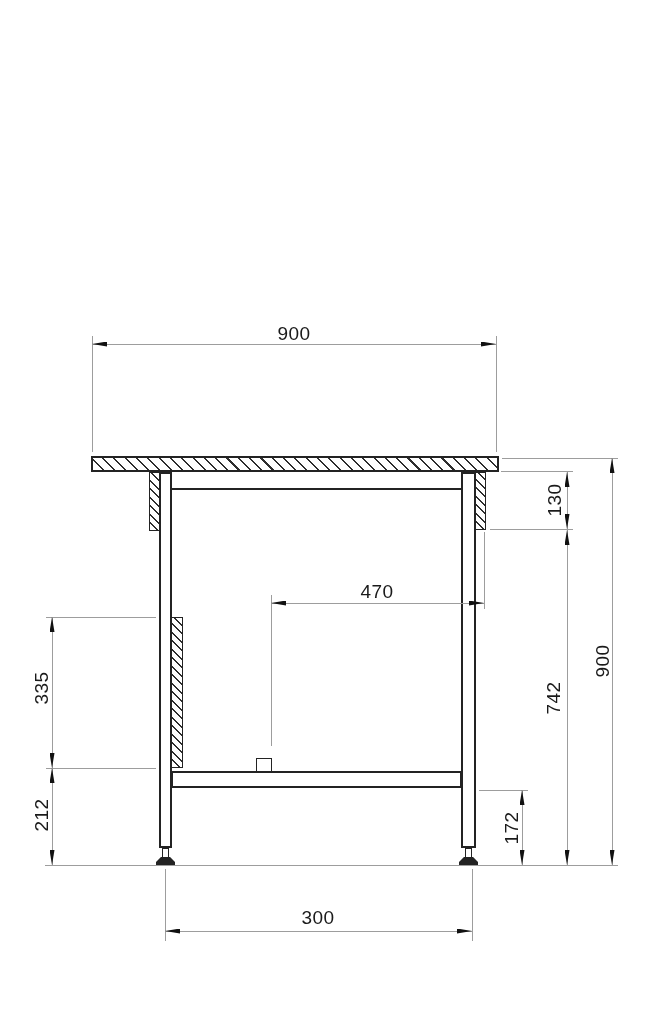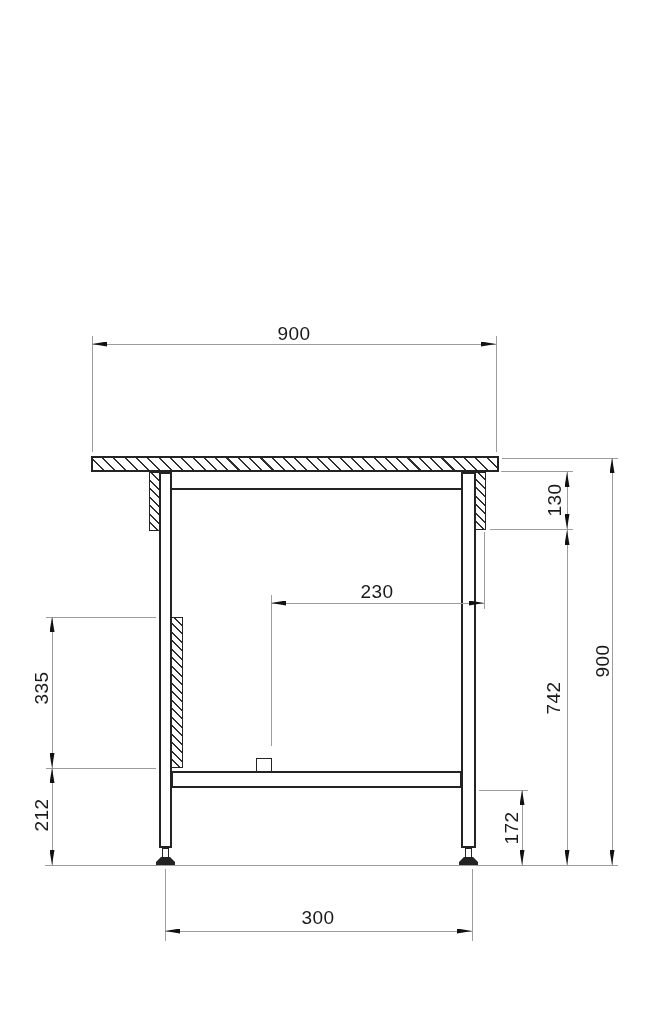--- a/index.html
+++ b/index.html
@@ -84,21 +84,21 @@
   <div class="arrow ar-up" style="left:609.5px;top:458px;"></div>
   <div class="arrow ar-down" style="left:609.5px;top:850px;"></div>
   <div class="arrow ar-up" style="left:519.5px;top:790px;"></div>
   <div class="arrow ar-down" style="left:519.5px;top:850px;"></div>
   <div class="arrow ar-up" style="left:49.5px;top:617px;"></div>
   <div class="arrow ar-down" style="left:49.5px;top:753px;"></div>
   <div class="arrow ar-up" style="left:49.5px;top:768px;"></div>
   <div class="arrow ar-down" style="left:49.5px;top:850px;"></div>
 
   <div class="dimtext" style="left:294px;top:333px;">900</div>
-  <div class="dimtext" style="left:377px;top:591px;">230</div>
+  <div class="dimtext" style="left:377px;top:591px;">470</div>
   <div class="dimtext" style="left:318px;top:917px;">300</div>
   <div class="dimtext rot" style="left:554px;top:500px;">130</div>
   <div class="dimtext rot" style="left:553px;top:698px;">742</div>
   <div class="dimtext rot" style="left:602px;top:661px;">900</div>
   <div class="dimtext rot" style="left:511px;top:828px;">172</div>
   <div class="dimtext rot" style="left:41px;top:688px;">335</div>
   <div class="dimtext rot" style="left:41px;top:815px;">212</div>
 
 </div>
 

